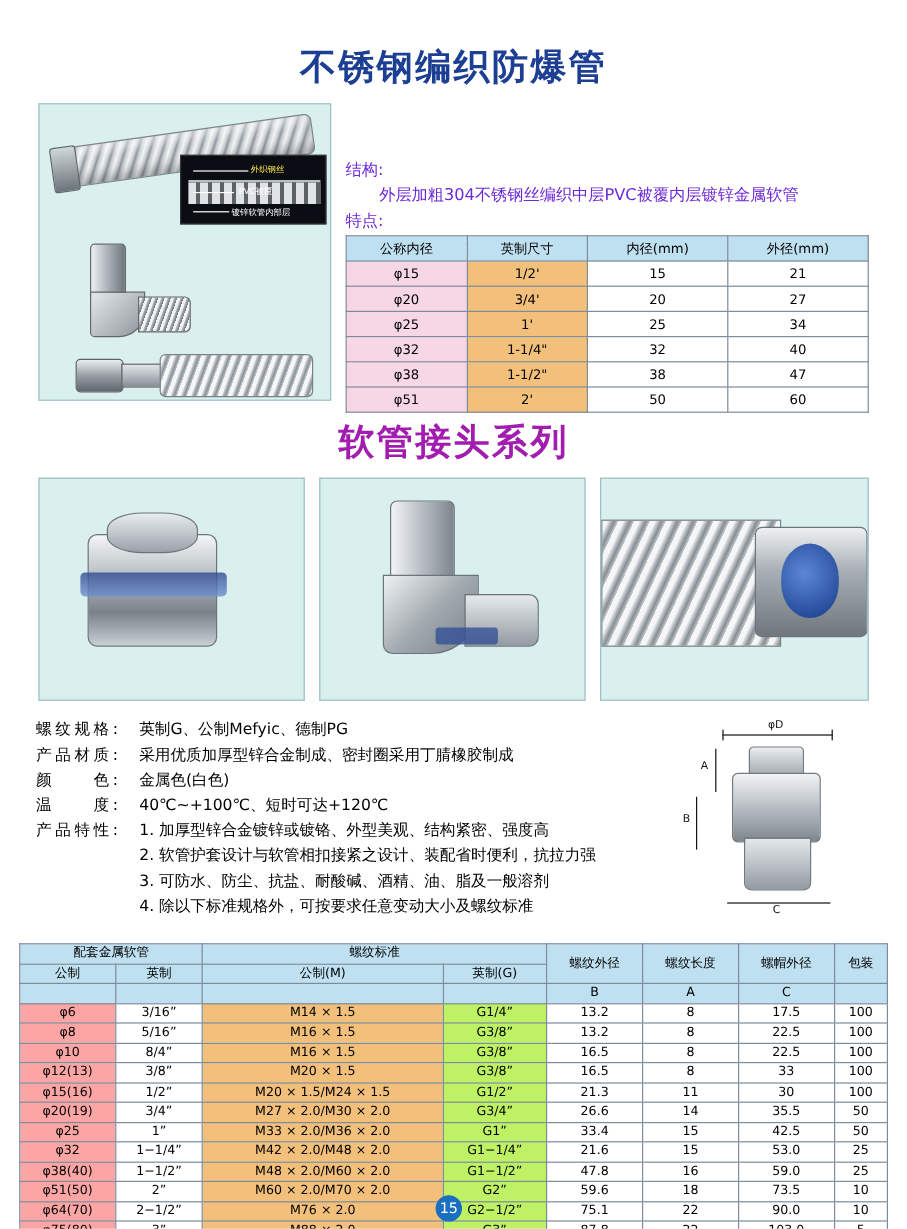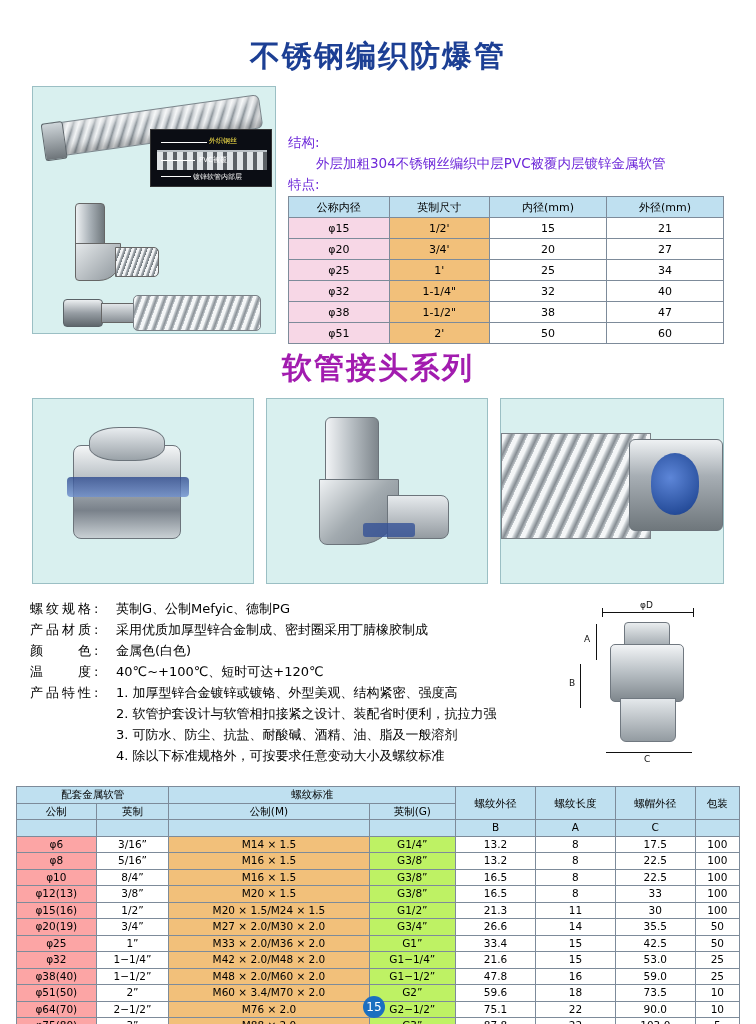--- a/index.html
+++ b/index.html
@@ -537,21 +537,21 @@
         <td class="k2">M48 × 2.0/M60 × 2.0</td>
         <td class="k3">G1−1/2”</td>
         <td class="k4">47.8</td>
         <td class="k5">16</td>
         <td class="k6">59.0</td>
         <td class="k7">25</td>
       </tr>
       <tr>
         <td class="k0">φ51(50)</td>
         <td class="k1">2”</td>
-        <td class="k2">M60 × 3.4/M70 × 2.0</td>
+        <td class="k2">M60 × 2.0/M70 × 2.0</td>
         <td class="k3">G2”</td>
         <td class="k4">59.6</td>
         <td class="k5">18</td>
         <td class="k6">73.5</td>
         <td class="k7">10</td>
       </tr>
       <tr>
         <td class="k0">φ64(70)</td>
         <td class="k1">2−1/2”</td>
         <td class="k2">M76 × 2.0</td>

